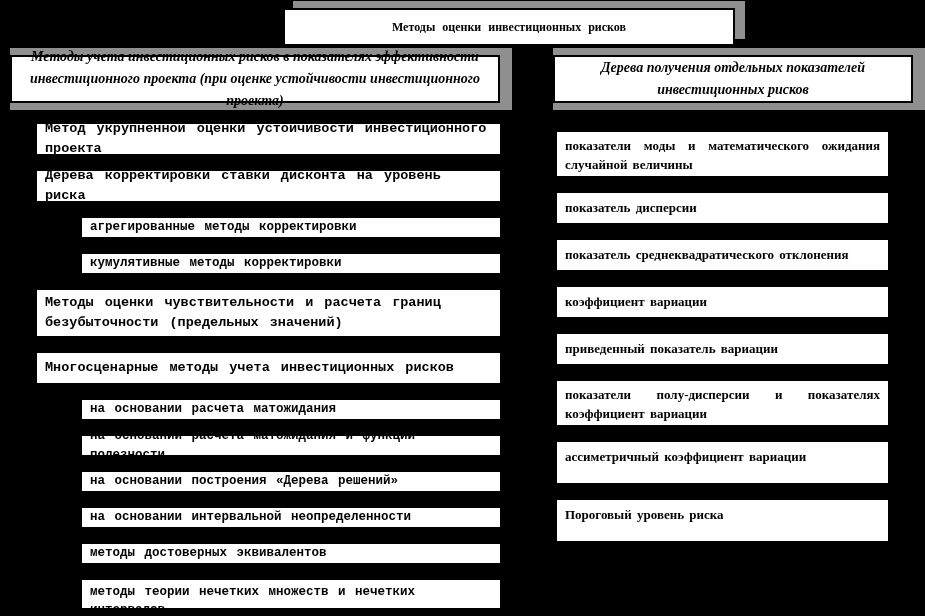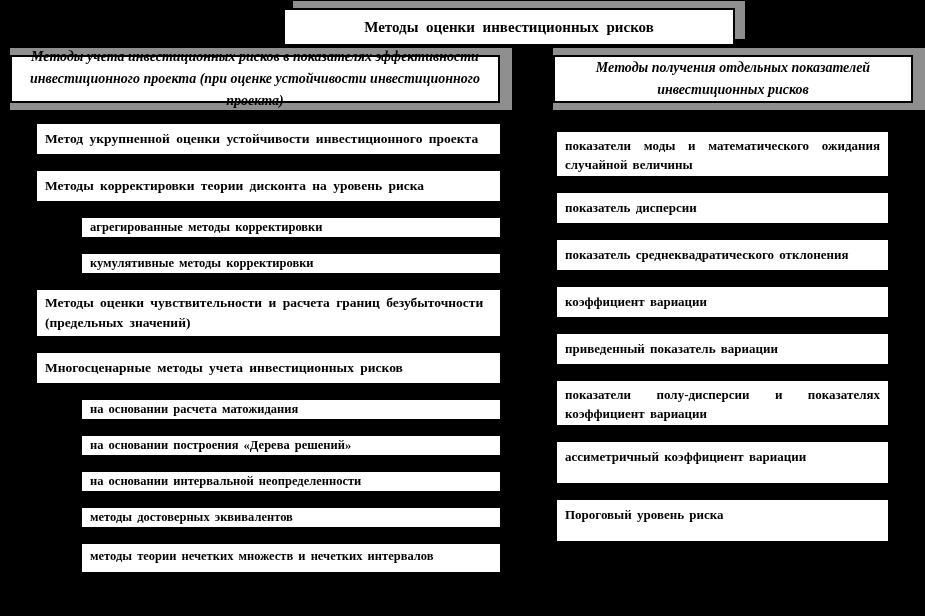--- a/index.html
+++ b/index.html
@@ -13,21 +13,21 @@
     background:var(--background);
     font-family:"Liberation Serif","DejaVu Serif",serif;
     color:var(--text);
   }
   
   .title-box{
     position:absolute; left:283px; top:8px; width:452px; height:38px;
     background:var(--box-bg); border:2px solid var(--border);
     box-shadow:10px -7px 0 0 var(--shadow);
     display:flex; align-items:center; justify-content:center;
-    font-size:15px; font-weight:bold; word-spacing:4px; box-sizing:border-box;
+    font-size:12px; font-weight:bold; word-spacing:4px; box-sizing:border-box;
   }
   
   .hdr-wrap{
     position:absolute; top:48px; background:var(--shadow);
     padding:7px 12px 7px 0;
   }
   .hdr-wrap.left{ left:10px; width:490px; }
   .hdr-wrap.right{ left:553px; width:360px; }
   .hdr{
     background:var(--box-bg); border:2px solid var(--border);
@@ -39,21 +39,21 @@
   
   .arrow-down{
     position:absolute; top:46px; width:0; height:0;
     border-left:8px solid transparent; border-right:8px solid transparent;
     border-top:13px solid var(--border);
   }
   .arrow-down.a-left{ left:178px; }
   .arrow-down.a-right{ left:837px; }
   
   .col{ position:absolute; display:flex; flex-direction:column; gap:13px; }
-  #left-col{ left:35px; top:122px; width:467px; }
+  #left-col{ left:35px; top:122px; width:467px;font-family:Liberation Mono, monospace; }
   #right-col{ left:555px; top:130px; width:335px; }
   .box{
     background:var(--box-bg); border:2px solid var(--border);
     box-sizing:border-box; display:flex; align-items:center;
     padding:1px 8px; font-weight:bold; line-height:1.45;
   }
   
   #left-col .box{ font-size:13.5px; word-spacing:3px; height:34px; }
   #left-col .box.x2{ height:50px; }
   #left-col .box.sub{
@@ -79,45 +79,48 @@
   <div class="arrow-down a-right"></div>
 
   <div class="hdr-wrap left">
     <div class="hdr">
       <span>Методы учета инвестиционных рисков в показателях эффективности инвестиционного проекта (при оценке устойчивости инвестиционного проекта)</span>
     </div>
   </div>
 
   <div class="hdr-wrap right">
     <div class="hdr">
-      <span>Методы получения отдельных показателей инвестиционных рисков</span>
+      <span>Дерева получения отдельных показателей инвестиционных рисков</span>
     </div>
   </div>
 
   <div class="col" id="left-col">
       <div class="box">
         <span>Метод укрупненной  оценки  устойчивости инвестиционного   проекта</span>
       </div>
       <div class="box">
-        <span>Методы корректировки теории дисконта на уровень риска</span>
+        <span>Дерева корректировки ставки дисконта на уровень риска</span>
       </div>
       <div class="box sub">
         <span>агрегированные  методы  корректировки</span>
       </div>
       <div class="box sub">
         <span>кумулятивные  методы  корректировки</span>
       </div>
       <div class="box x2">
         <span>Методы  оценки  чувствительности  и  расчета  границ  безубыточности (предельных значений)</span>
       </div>
       <div class="box">
         <span>Многосценарные методы учета инвестиционных  рисков</span>
       </div>
       <div class="box sub">
         <span>на основании  расчета  матожидания</span>
+      </div>
+      <div class="box sub">
+        <span>на основании  расчета матожидания и функции полезности</span>
       </div>
       <div class="box sub">
         <span>на основании  построения «Дерева решений»</span>
       </div>
       <div class="box sub">
         <span>на основании  интервальной  неопределенности</span>
       </div>
       <div class="box sub">
         <span>методы  достоверных  эквивалентов</span>
       </div>

